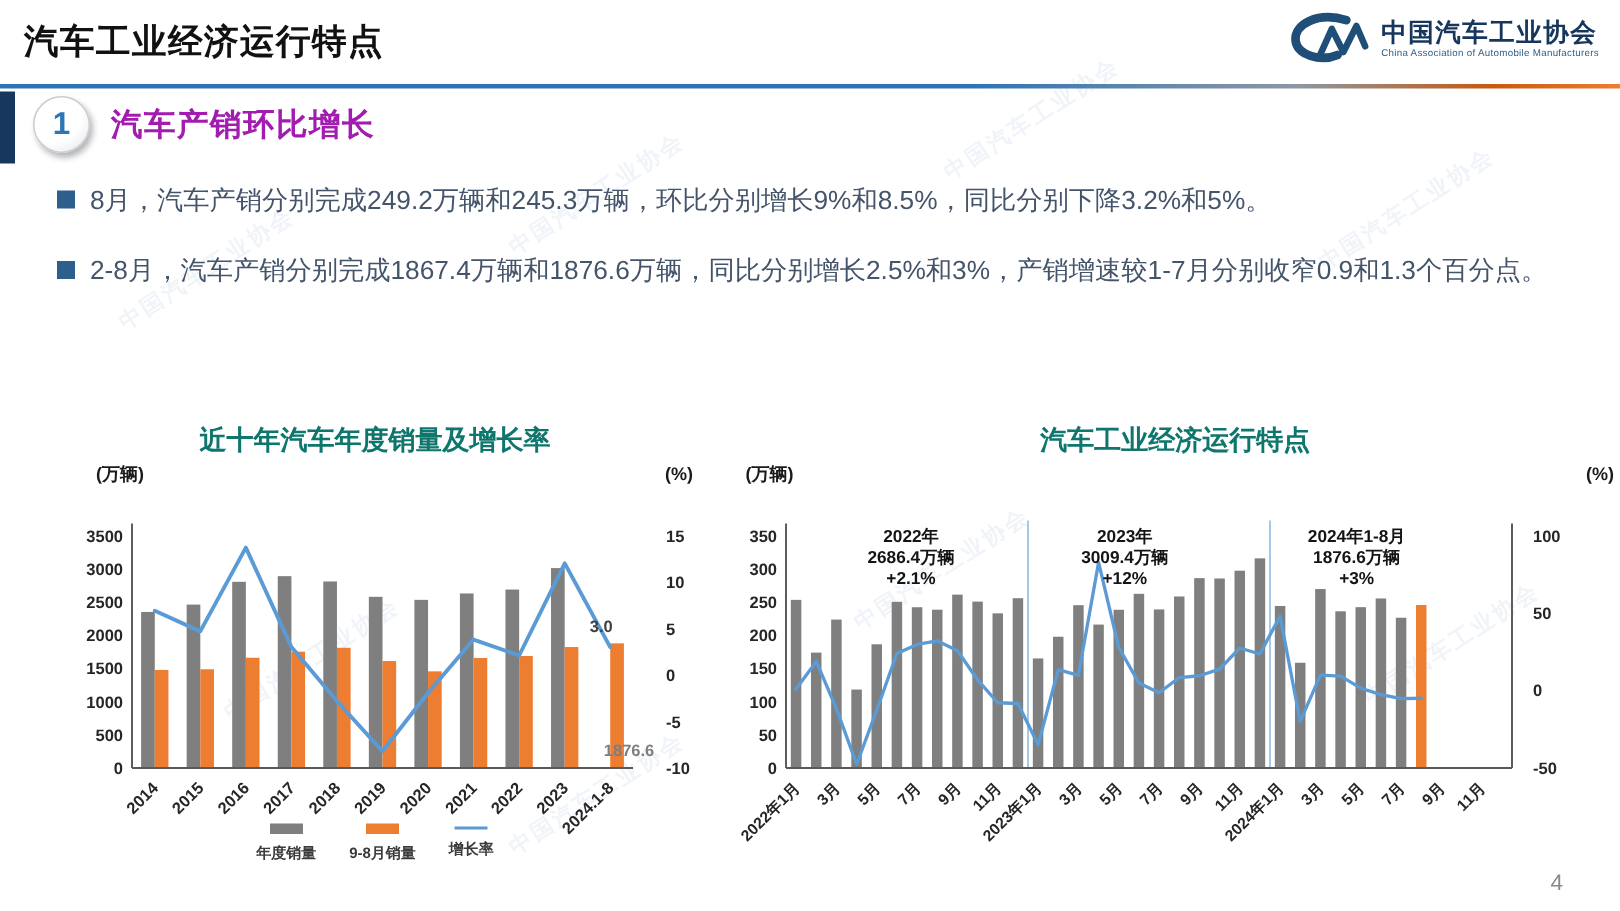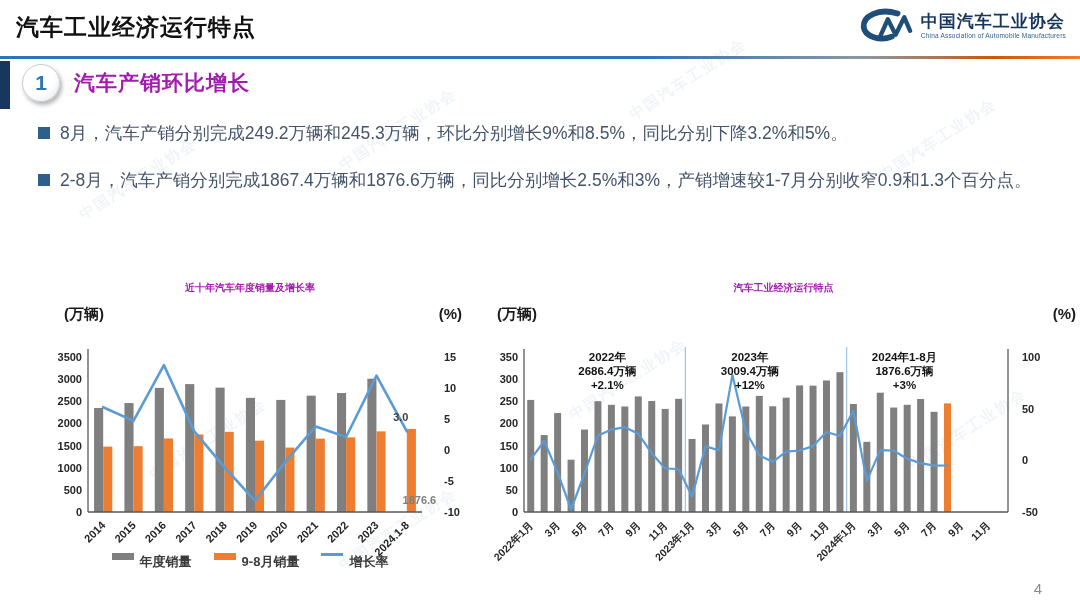--- a/index.html
+++ b/index.html
@@ -34,27 +34,27 @@
   .section-heading{font-size:21px;font-weight:bold;color:#a21caf;letter-spacing:1px;}
   
   .bullets{position:absolute;left:38px;top:120px;width:1016px;}
   .bullet{display:flex;margin-bottom:20px;}
   .bullet-sq{flex:0 0 12px;width:12px;height:12px;background:#2E5F8C;margin:7px 10px 0 0;}
   .bullet p{margin:0;font-size:17.5px;line-height:1.55;color:#44546A;}
   
   .chart-block{position:absolute;top:281px;}
   #annual-chart-block{left:30px;width:440px;}
   #monthly-chart-block{left:487px;width:593px;}
-  .chart-title{text-align:center;font-size:10px;font-weight:bold;color:#a21caf;height:24px;}
-  .unit-row{display:flex;justify-content:space-between;font-size:15px;font-weight:bold;color:#1a1a1a;height:22px;align-items:flex-start;}
+  .chart-title{text-align:center;font-size:18px;font-weight:bold;color:#0f766e;height:24px;}
+  .unit-row{display:flex;justify-content:space-between;font-size:12px;font-weight:bold;color:#1a1a1a;height:22px;align-items:center;}
   #annual-chart-block .unit-row{padding:0 8px 4px 34px;}
   #monthly-chart-block .unit-row{padding:0 4px 4px 10px;}
   svg{display:block;}
   .legend-row{display:flex;justify-content:center;gap:22px;align-items:center;height:20px;margin-top:-14px;}
-  .legend-item{display:flex;align-items:flex-start;gap:6px;font-size:13px;font-weight:bold;color:#3b3b3b;}
+  .legend-item{display:flex;align-items:center;gap:6px;font-size:10px;font-weight:bold;color:#3b3b3b;flex-direction:column;}
   
   .page-number{position:absolute;right:38px;bottom:10px;font-size:15px;color:#8a8a8a;}
   
   .wm{position:absolute;color:#4a7ab5;opacity:.08;font-size:15px;font-weight:bold;
       transform:rotate(-33deg);white-space:nowrap;pointer-events:none;letter-spacing:2px;}
 </style>
 </head>
 <body>
 
 <div class="wm" style="left:70px;top:170px;"><span>中国汽车工业协会</span></div>

